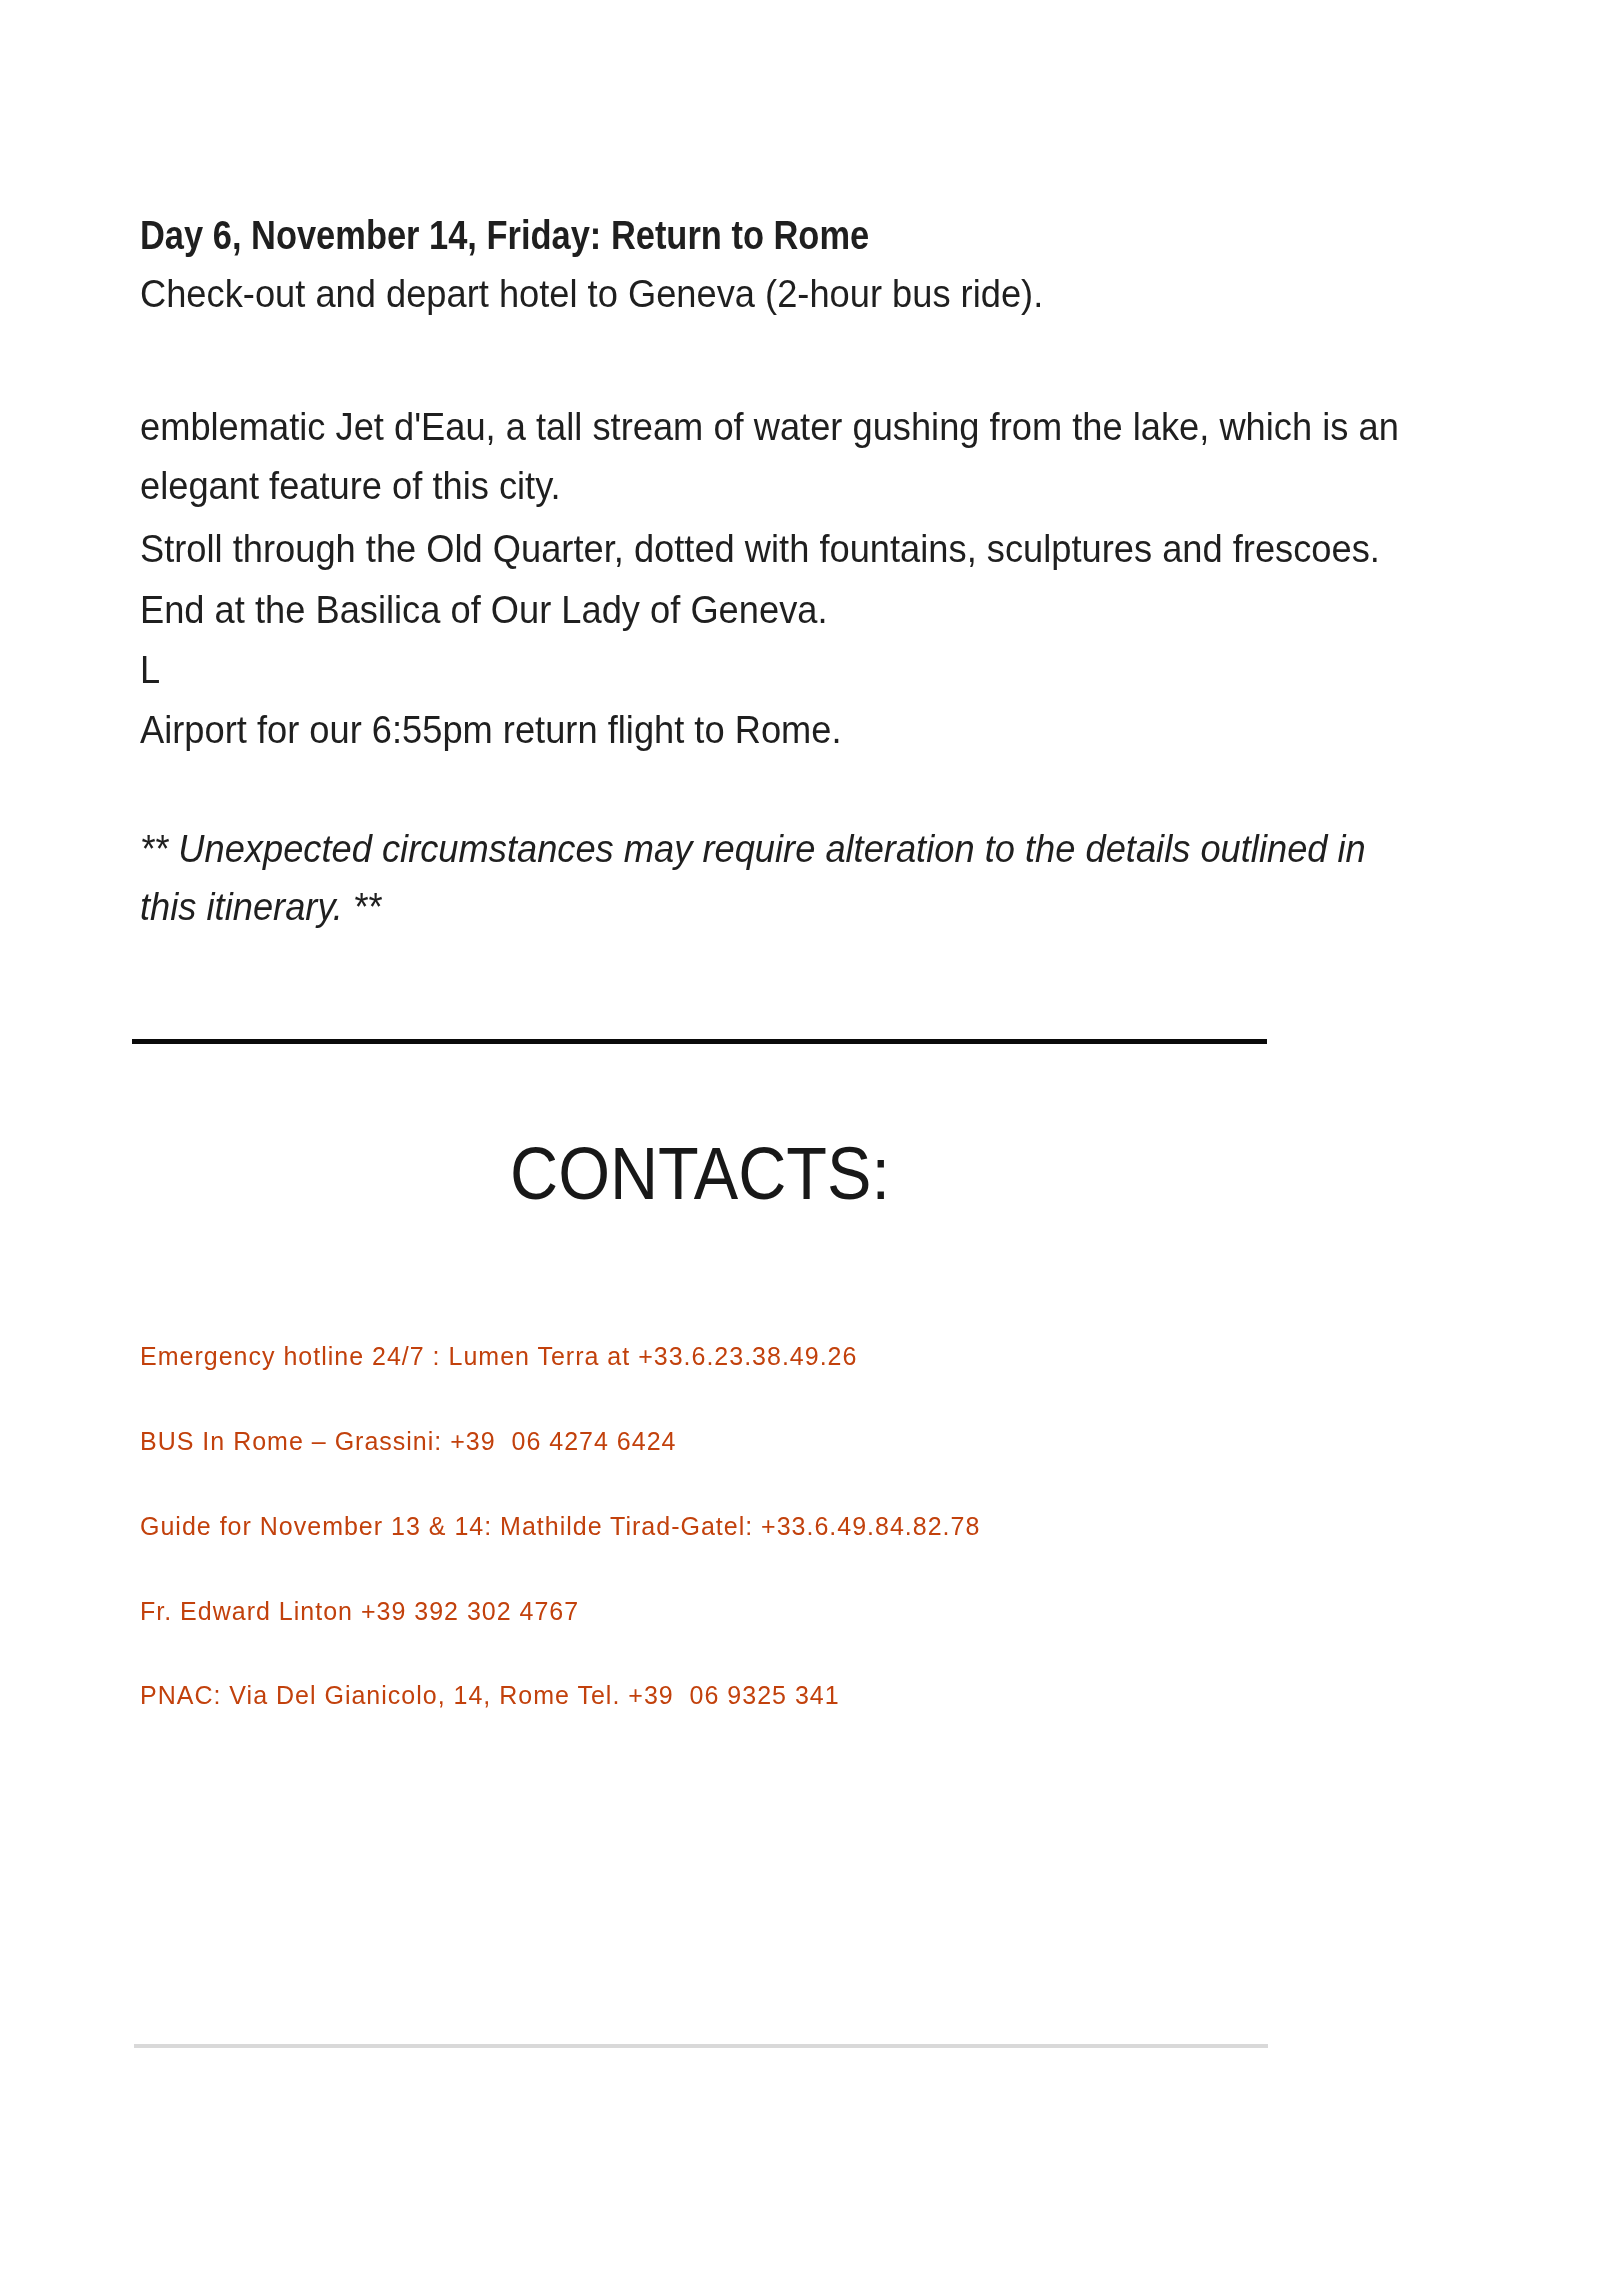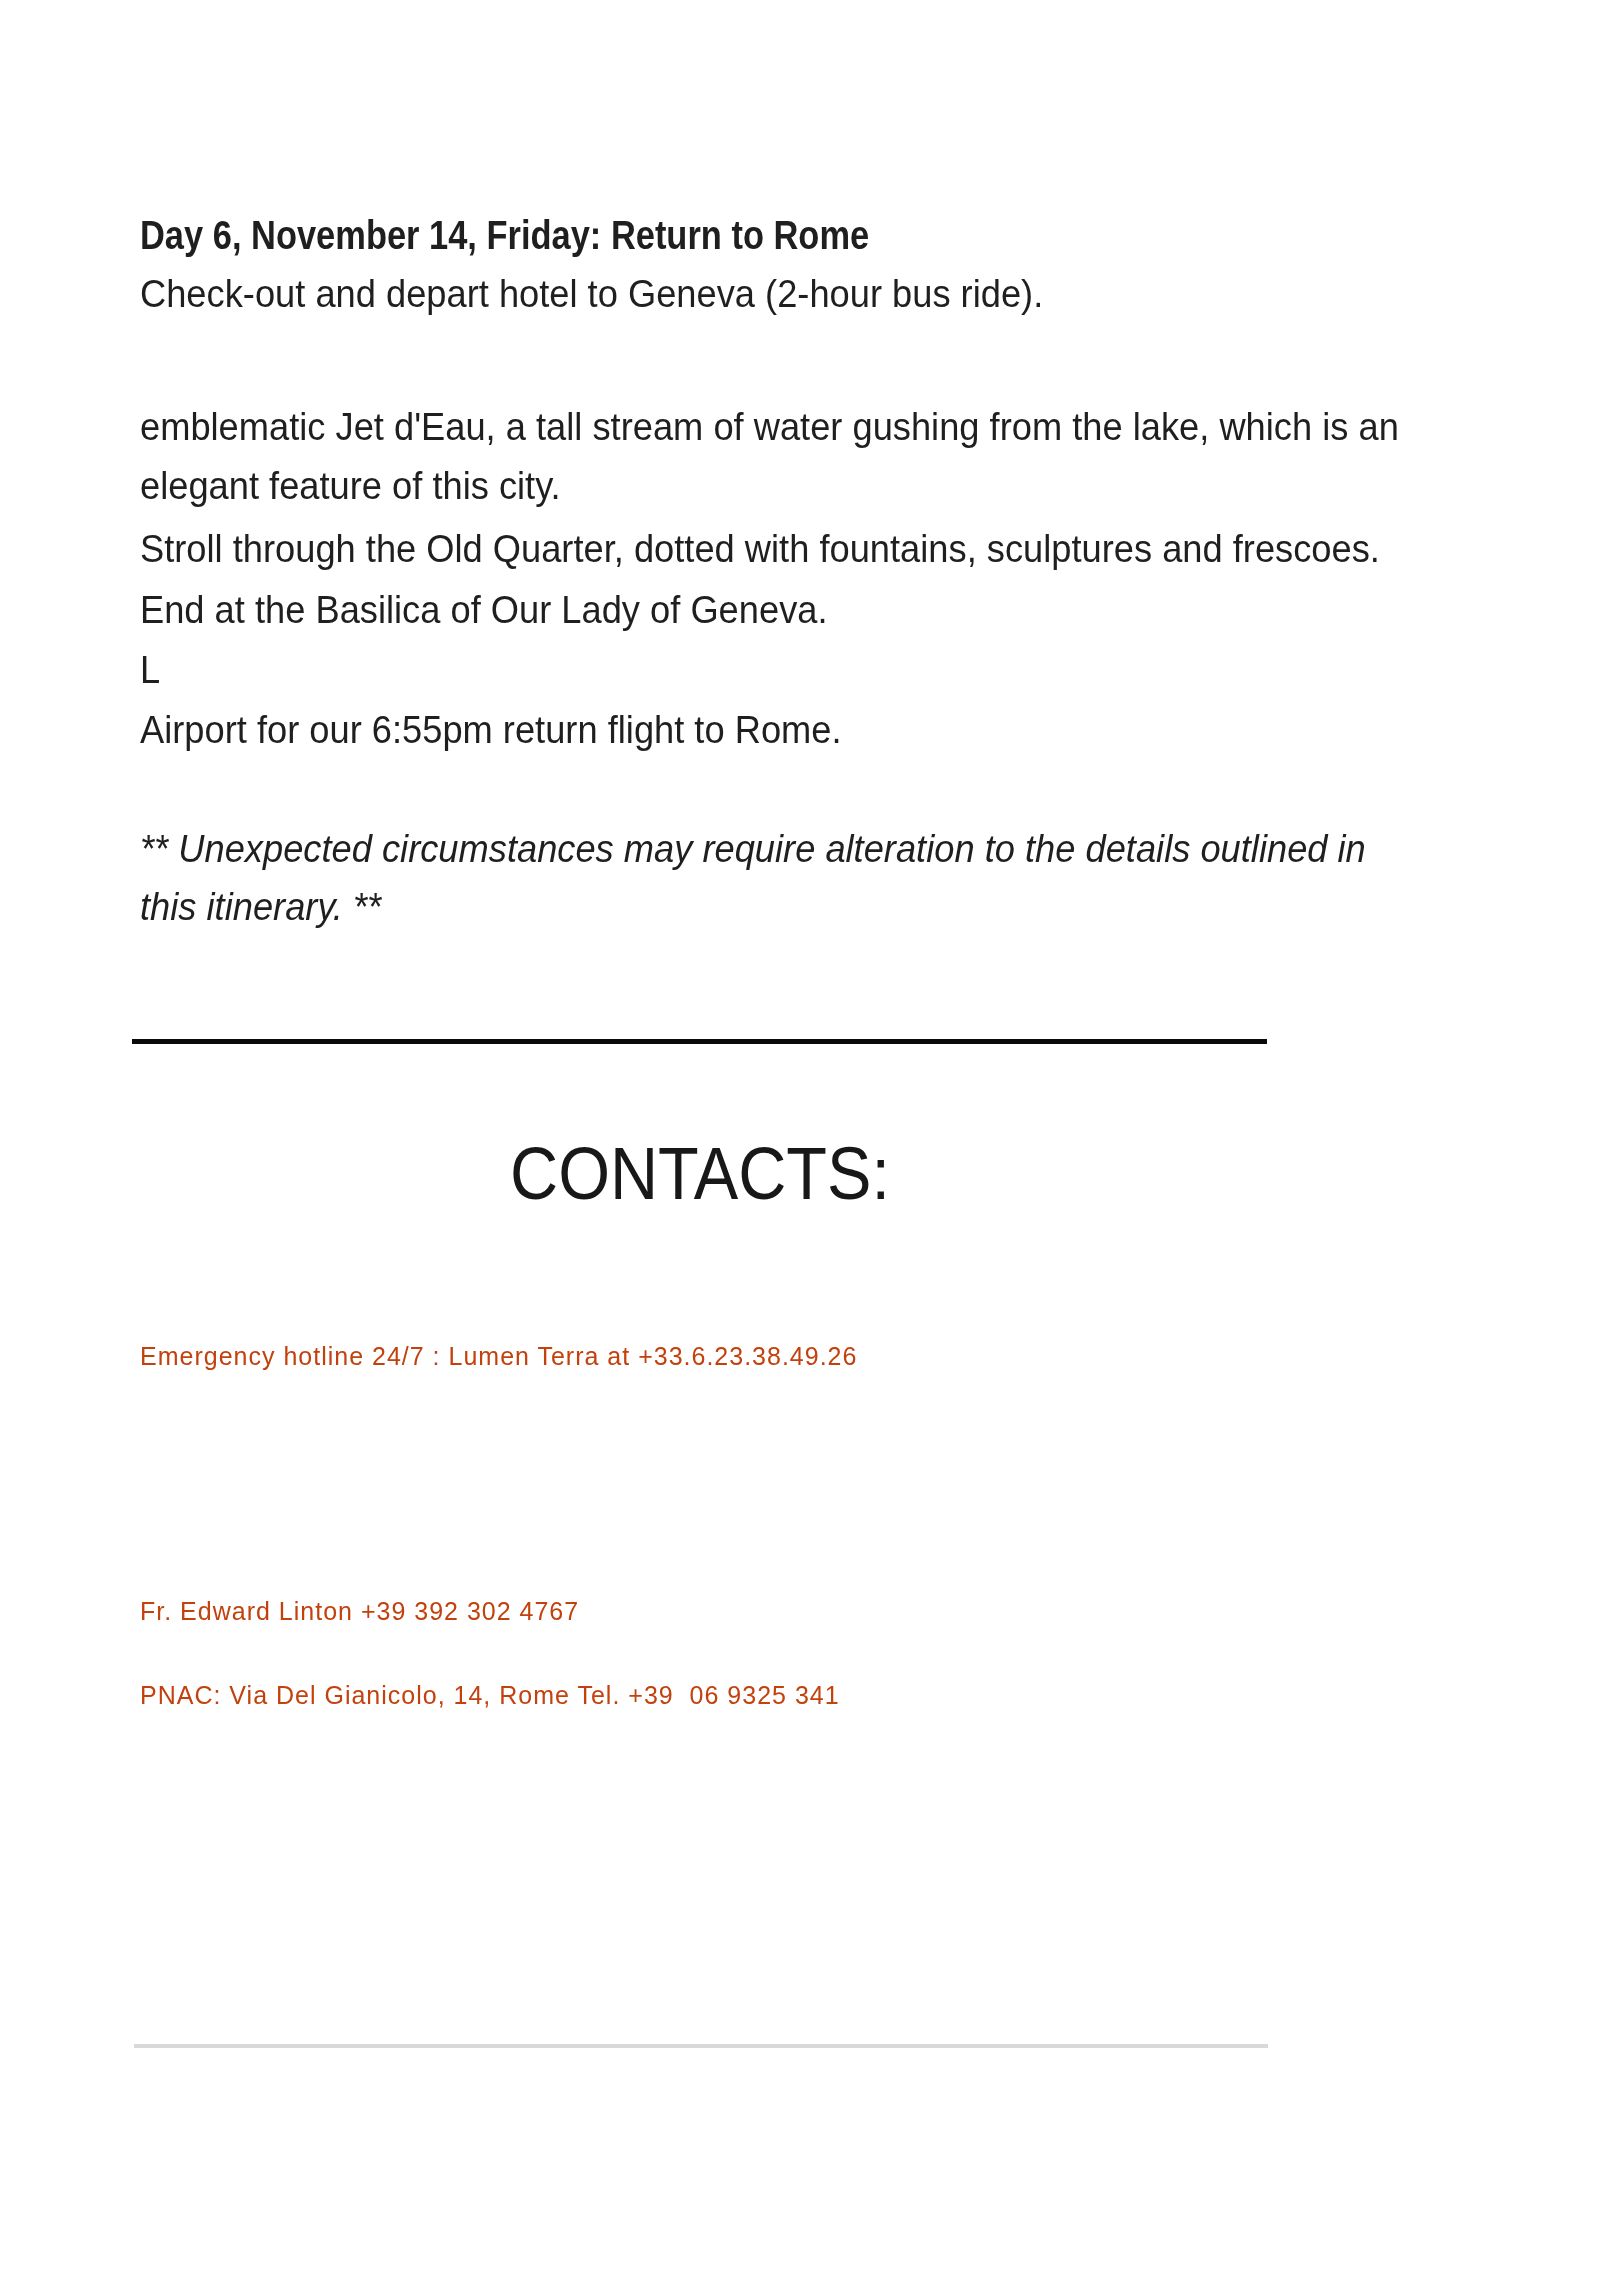--- a/index.html
+++ b/index.html
@@ -100,20 +100,22 @@
   <div class="line cond" style="top:700px">Airport for our 6:55pm return flight to Rome.</div>
 
   <div class="line italic cond" style="top:819px">** Unexpected circumstances may require alteration to the details outlined in</div>
   <div class="line italic cond" style="top:877px">this itinerary. **</div>
 
   <div class="hrule"></div>
 
   <div class="contacts-heading">CONTACTS:</div>
 
   <div class="contact-line" style="top:1329px">Emergency hotline 24/7 : Lumen Terra at +33.6.23.38.49.26</div>
+  <div class="contact-line" style="top:1414px">BUS In Rome – Grassini: +39  06 4274 6424</div>
+  <div class="contact-line" style="top:1499px">Guide for November 13 &amp; 14: Mathilde Tirad-Gatel: +33.6.49.84.82.78</div>
   <div class="contact-line" style="top:1584px">Fr. Edward Linton +39 392 302 4767</div>
   <div class="contact-line" style="top:1668px">PNAC: Via Del Gianicolo, 14, Rome Tel. +39  06 9325 341</div>
 
   <div class="footer-rule"></div>
 
 
 </div>
 
 
 </body></html>

